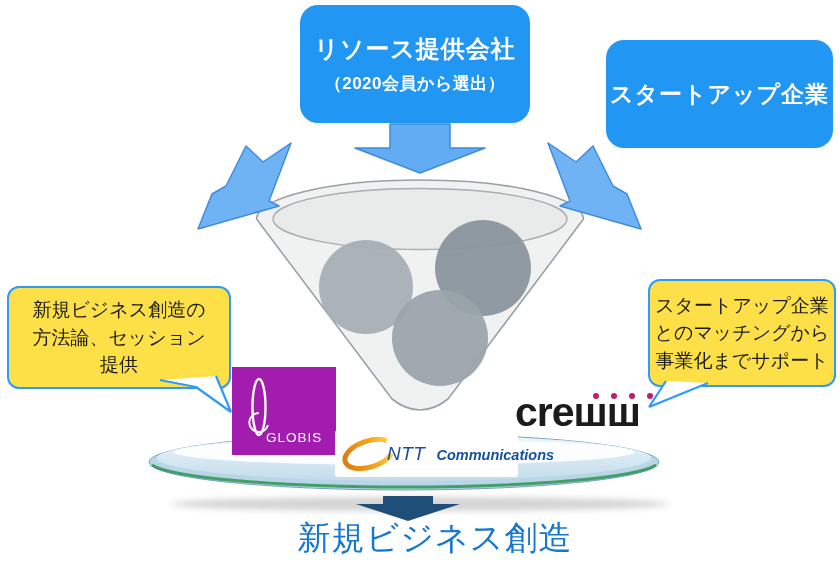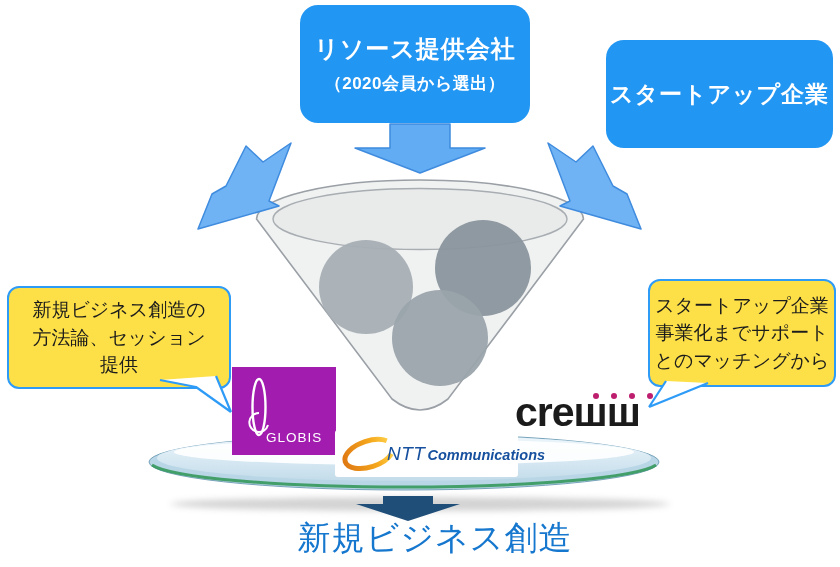--- a/index.html
+++ b/index.html
@@ -39,21 +39,21 @@
   }
   .globis .gtext{
     position:absolute;left:34px;top:63px;color:#fff;font-size:13.5px;letter-spacing:1px;
   }
   .nttbox{
     position:absolute;left:335px;top:430px;width:183px;height:47px;background:#fff;
     border-radius:3px;z-index:3;
   }
   .ntt-text{position:absolute;left:52px;top:13px;white-space:nowrap;color:#17509E;font-style:italic;}
   .ntt-bold{font-weight:normal;font-size:19px;letter-spacing:.5px;}
-  .ntt-rest{font-weight:bold;font-size:14.5px;margin-left:2px;}
+  .ntt-rest{font-weight:bold;font-size:14.5px;margin-left:11px;}
   .creww{
     position:absolute;left:515px;top:390px;width:160px;height:56px;z-index:3;color:#1b1b1b;
     font-weight:bold;font-size:41px;letter-spacing:-1px;line-height:1.1;
   }
   .creww .dot{
     position:absolute;width:6px;height:6px;border-radius:50%;background:#BE1E6E;top:3px;
   }
   
   .result{
     position:absolute;left:295px;top:516px;width:280px;text-align:center;
@@ -140,22 +140,22 @@
     <span>方法論、セッション</span>
     <span>提供</span>
   </div>
   <svg class="tailsvg" style="left:150px;top:372px;" width="90" height="46" viewBox="0 0 90 46">
     <path d="M10 8 L66 4 L81 40 L46 15 Z" fill="#fff"></path>
     <path d="M10 8 L46 15 L81 40 M66 4 L81 40" fill="none" stroke="#2E9BF7" stroke-width="2.2" stroke-linejoin="round"></path>
   </svg>
 
   <div class="callout" style="left:648px;top:279px;width:184px;height:104px;">
     <span>スタートアップ企業</span>
+    <span>とのマッチングから</span>
     <span>事業化までサポート</span>
-    <span>とのマッチングから</span>
   </div>
   <svg class="tailsvg" style="left:640px;top:374px;" width="80" height="40" viewBox="0 0 80 40">
     <path d="M26 7 L68 9 L9 33 Z" fill="#fff"></path>
     <path d="M26 7 L9 33 M68 9 L9 33" fill="none" stroke="#2E9BF7" stroke-width="2.2" stroke-linejoin="round"></path>
   </svg>
 
   <div class="globis">
     <svg width="104" height="88" viewBox="0 0 104 88">
       <ellipse cx="27" cy="40" rx="6.5" ry="28" fill="none" stroke="#fff" stroke-width="2.4"></ellipse>
       <path d="M36 58 a 9.5 9.5 0 1 1 -9 -12" fill="none" stroke="#fff" stroke-width="2"></path>

